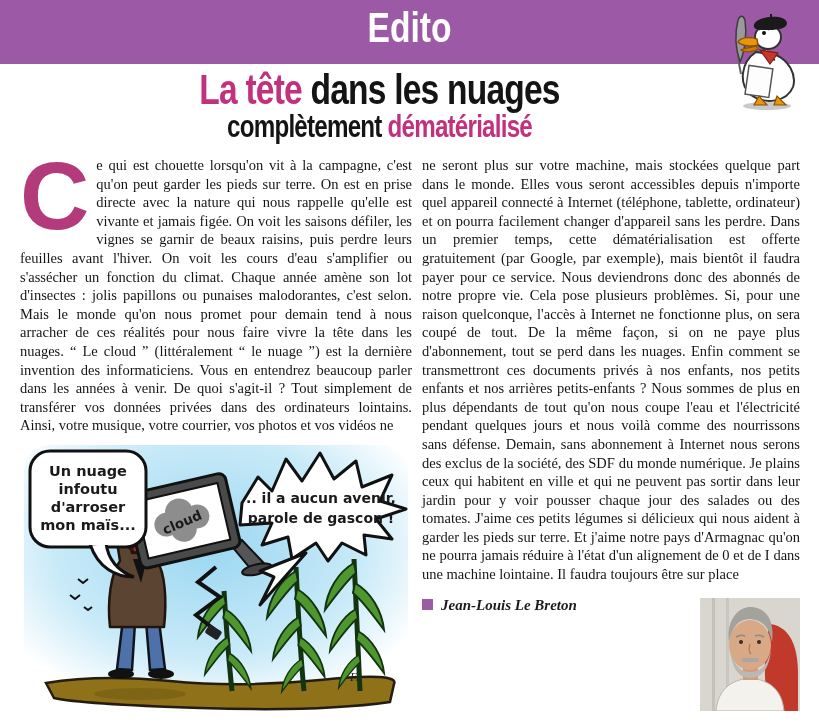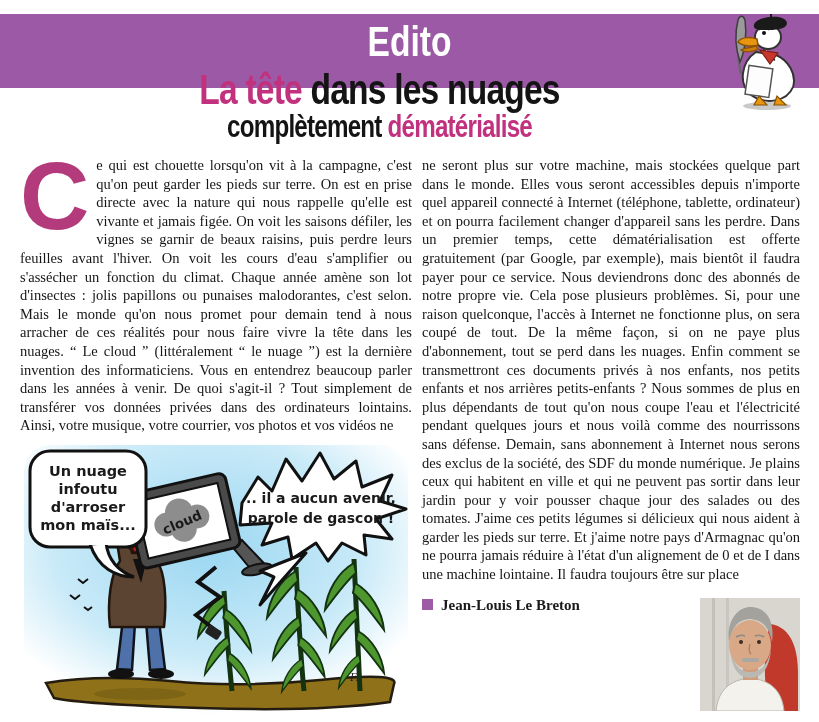--- a/index.html
+++ b/index.html
@@ -1,21 +1,21 @@
 <!DOCTYPE html>
 <html><head>
 <meta charset="utf-8">
 <style>
   html,body{margin:0;padding:0;}
   body{
     width:819px;height:722px;position:relative;overflow:hidden;
     background:#ffffff;font-family:"Liberation Serif",serif;color:#151515;
   }
   
-  .banner{position:absolute;top:14px;left:0;width:819px;height:74px;background:#9c59a6;}
+  .banner{position:absolute;top:0;left:0;width:819px;height:64px;background:#9c59a6;}
   .banner-title{
     color:#fff;font-family:"Liberation Sans",sans-serif;font-weight:bold;
     font-size:42px;text-align:center;line-height:56px;transform:scaleX(.80);
   }
   .duck{position:absolute;top:10px;right:12px;width:82px;height:102px;}
   
   .headline{position:absolute;top:66px;left:0;width:759px;text-align:center;
     font-family:"Liberation Sans",sans-serif;font-weight:bold;}
   .hl1{font-size:43px;line-height:46px;transform:scaleX(.78);letter-spacing:-1px;}
   .hl2{font-size:31px;line-height:33px;transform:scaleX(.78);letter-spacing:-1px;margin-top:-2px;}
@@ -28,21 +28,21 @@
   .col2{width:378px;}
   .col p{margin:0;}
   .dropcap{
     float:left;font-family:"Liberation Sans",sans-serif;font-weight:bold;
     font-size:96px;line-height:74px;color:#b43b7b;margin:3px 7px 0 0;
   }
   .cartoon{display:block;margin-top:6px;}
   .photo{float:right;width:100px;height:113px;margin:2px 0 4px 8px;}
   .signature{margin-top:12px;font-size:15px;}
   .sig-square{display:inline-block;width:11px;height:11px;background:#9d5ba6;margin-right:8px;}
-  .sig-name{font-weight:bold;color:#1a1a1a;margin-top:17px;}
+  .sig-name{font-weight:bold;font-style:italic;color:#1a1a1a;margin-top:17px;}
   .bubble-txt{font-family:"DejaVu Sans",sans-serif;font-weight:bold;fill:#1a1a1a;}
 </style>
 </head>
 <body>
 
 <div class="banner">
   <div class="banner-title">Edito</div>
 </div>
 
 <svg class="duck" viewBox="0 0 82 102">

